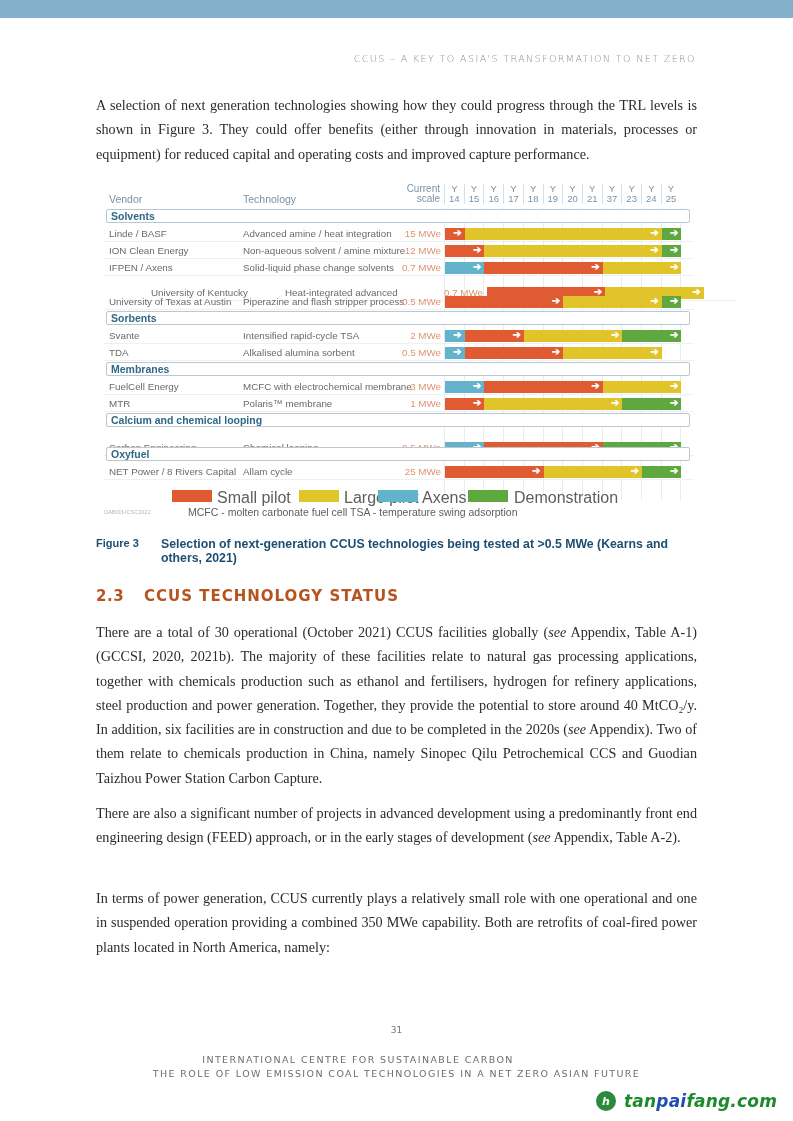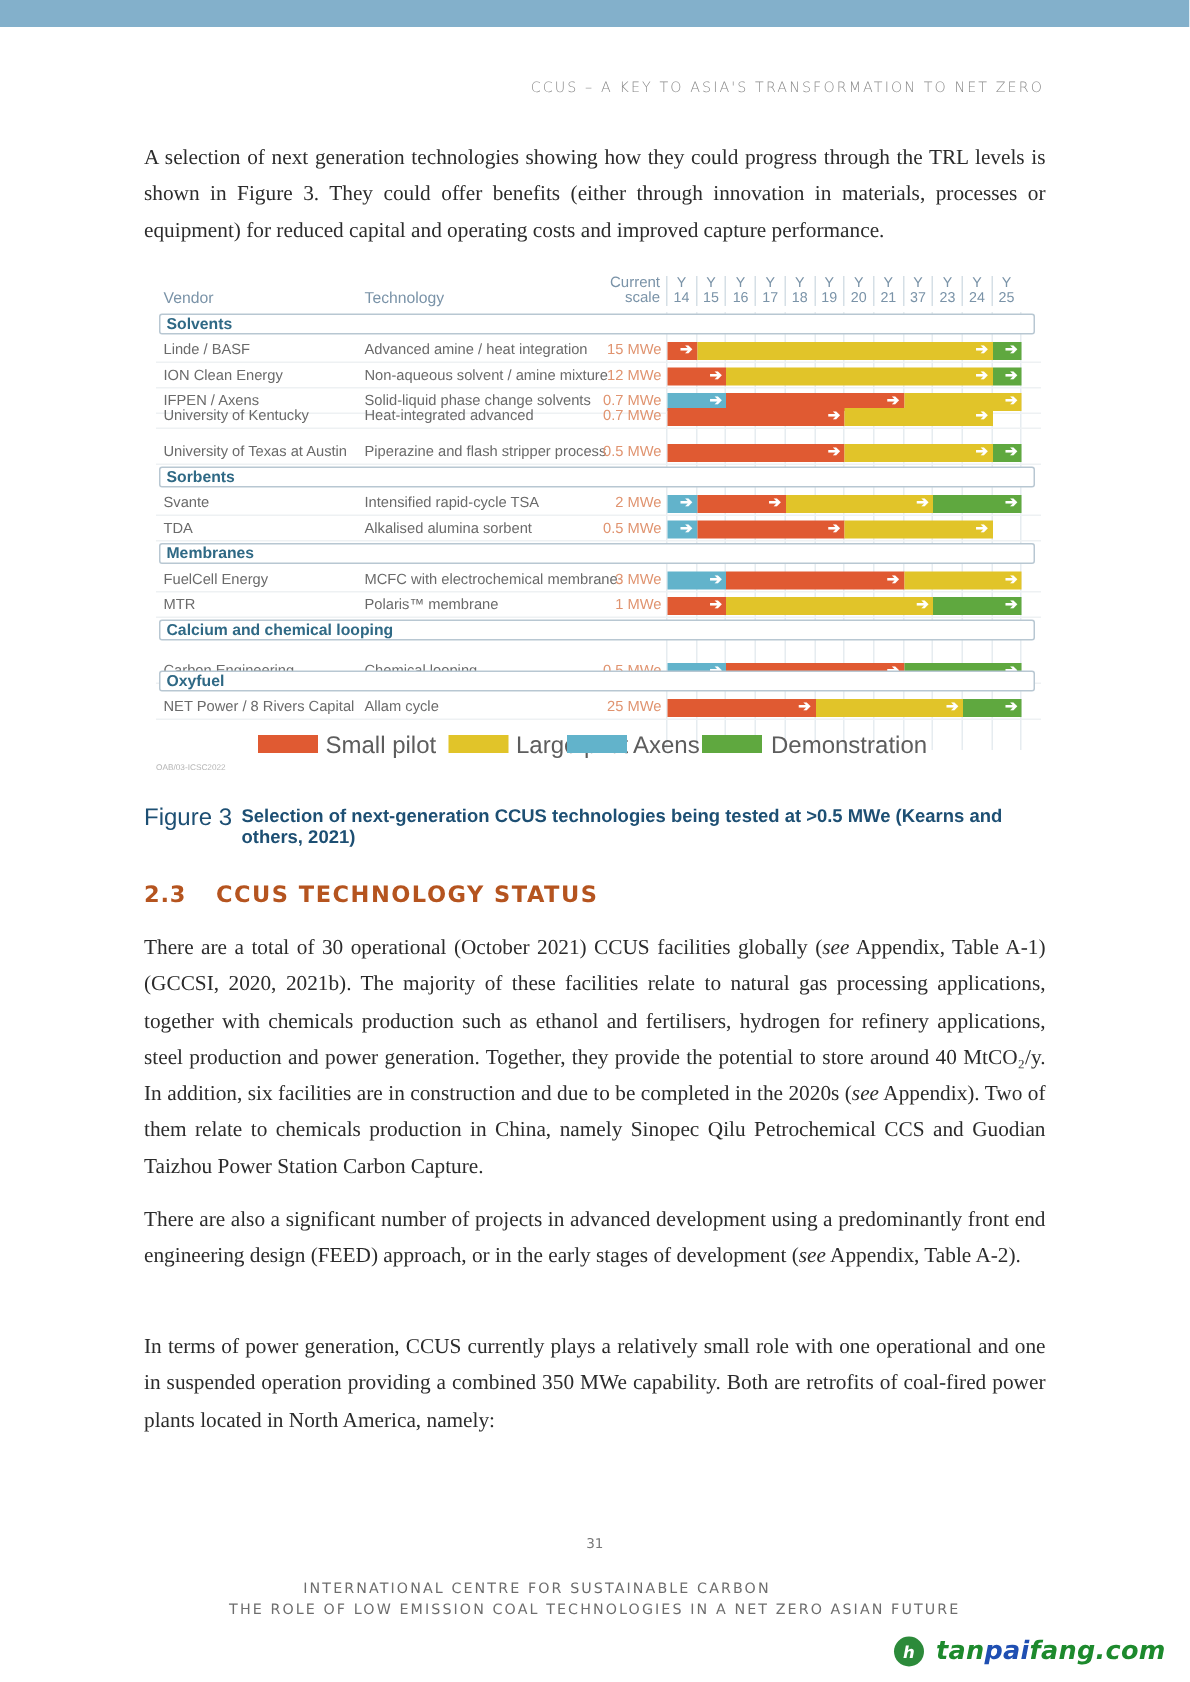--- a/index.html
+++ b/index.html
@@ -31,21 +31,21 @@
   .scale { position: absolute; left: 290px; top: 3px; width: 47px; text-align: right; font-size: 9.8px; color: #e0936f; }
   .bar { position: absolute; top: 3px; height: 12px; }
   .arrow { position: absolute; top: -1px; font-size: 10px; color: #fff; font-weight: bold; }
 
   .legend { position: absolute; left: 68px; top: 309px; width: 500px; height: 14px; font-size: 16px; color: #5d5d5d; }
   .sw { position: absolute; top: 1px; width: 40px; height: 12px; }
   .lg-lbl { position: absolute; top: 0; }
   .fig-note { position: absolute; left: 84px; top: 326px; font-size: 10.5px; color: #5d5d5d; white-space: nowrap; }
   .fig-code { position: absolute; left: 0; top: 329px; font-size: 5.5px; color: #b4b4b4; }
 
-  .caption-num { position: absolute; left: 96px; top: 537px; font-family: "Liberation Sans", sans-serif; font-weight: normal; font-size: 16px; color: #1d4f73; }
+  .caption-num { position: absolute; left: 96px; top: 537px; font-family: "Liberation Sans", sans-serif; font-weight: bold; font-size: 11px; color: #1d4f73; }
   .caption-text { position: absolute; left: 161px; top: 537px; width: 530px; font-family: "Liberation Sans", sans-serif; font-weight: bold; font-size: 12.3px; line-height: 14px; color: #1d4f73; }
 
   .section-num { position: absolute; left: 96px; top: 587px; font-family: "DejaVu Sans", sans-serif; font-weight: bold; font-size: 15px; color: #b5541f; letter-spacing: 0.5px; }
   .section-title { position: absolute; left: 144px; top: 587px; font-family: "DejaVu Sans", sans-serif; font-weight: bold; font-size: 15px; color: #b5541f; letter-spacing: 1px; }
 
   .page-num { position: absolute; top: 1025px; left: 0; width: 793px; text-align: center; font-family: "DejaVu Sans", sans-serif; font-size: 9px; color: #777; }
   .footer-1 { position: absolute; top: 1054px; left: 0; width: 716px; text-align: center; font-family: "DejaVu Sans", sans-serif; font-size: 9.5px; letter-spacing: 1.4px; color: #6d6d6d; }
   .footer-2 { position: absolute; top: 1068px; left: 0; width: 793px; text-align: center; font-family: "DejaVu Sans", sans-serif; font-size: 9.5px; letter-spacing: 1.4px; color: #6d6d6d; }
 
   .wm { position: absolute; left: 596px; top: 1089px; height: 24px; display: flex; align-items: center; }
@@ -174,21 +174,21 @@
         <div class="bar" style="left: 341px; width: 39.4px; background: rgb(98, 179, 203);">
           <span class="arrow" style="right: 3px;">➔</span>
         </div>
         <div class="bar" style="left: 380.4px; width: 118.2px; background: rgb(224, 90, 50);">
           <span class="arrow" style="right: 3px;">➔</span>
         </div>
         <div class="bar" style="left: 498.6px; width: 78.8px; background: rgb(225, 196, 41);">
           <span class="arrow" style="right: 3px;">➔</span>
         </div>
       </div>
-      <div class="row" style="top: 89px;">
+      <div class="row" style="top: 104px; margin-left: 42px;">
         <span class="vendor">University of Kentucky</span>
         <span class="tech">Heat-integrated advanced</span>
         <span class="scale">0.7 MWe</span>
         <div class="bar" style="left: 341px; width: 118.2px; background: rgb(224, 90, 50);">
           <span class="arrow" style="right: 3px;">➔</span>
         </div>
         <div class="bar" style="left: 459.2px; width: 98.5px; background: rgb(225, 196, 41);">
           <span class="arrow" style="right: 3px;">➔</span>
         </div>
       </div>
@@ -310,20 +310,21 @@
   <div class="legend" id="legend">
       <div class="sw" style="left: 0px; background: rgb(224, 90, 50);"></div>
       <span class="lg-lbl" style="left: 45px;">Small pilot</span>
       <div class="sw" style="left: 127px; background: rgb(225, 196, 41);"></div>
       <span class="lg-lbl" style="left: 172px;">Large pilot</span>
       <div class="sw" style="left: 206px; background: rgb(98, 179, 203);"></div>
       <span class="lg-lbl" style="left: 250px;">Axens</span>
       <div class="sw" style="left: 296px; background: rgb(95, 168, 63);"></div>
       <span class="lg-lbl" style="left: 342px;">Demonstration</span>
     </div>
+  <div class="fig-note">MCFC - molten carbonate fuel cell     TSA - temperature swing adsorption</div>
   <div class="fig-code">OAB/03-ICSC2022</div>
 </div>
 
 <div class="caption-num">Figure 3</div>
 <div class="caption-text">Selection of next-generation CCUS technologies being tested at &gt;0.5 MWe (Kearns and others, 2021)</div>
 
 <div class="section-num">2.3</div>
 <div class="section-title">CCUS TECHNOLOGY STATUS</div>
 
 <p class="para" style="top:620px;"><span>There are a total of 30 operational (October 2021) CCUS facilities globally (</span><i>see</i><span> Appendix, Table A-1) (GCCSI, 2020, 2021b). The majority of these facilities relate to natural gas processing applications, together with chemicals production such as ethanol and fertilisers, hydrogen for refinery applications, steel production and power generation. Together, they provide the potential to store around 40 MtCO₂/y. In addition, six facilities are in construction and due to be completed in the 2020s (</span><i>see</i><span> Appendix). Two of them relate to chemicals production in China, namely Sinopec Qilu Petrochemical CCS and Guodian Taizhou Power Station Carbon Capture.</span></p>

